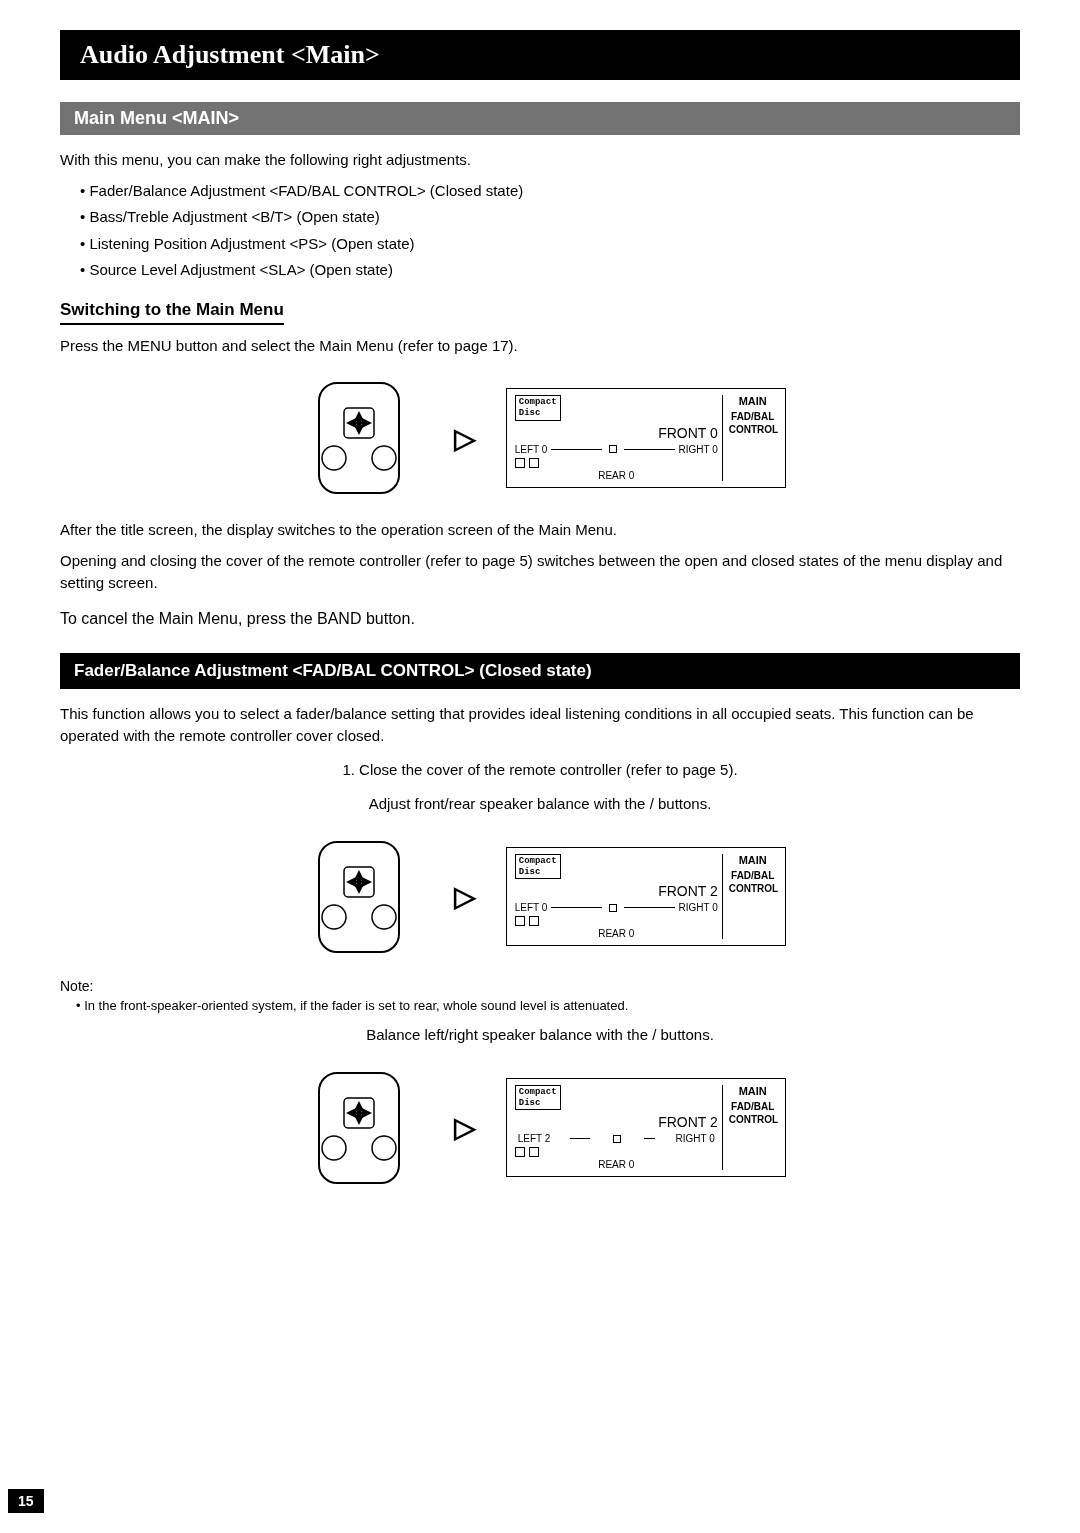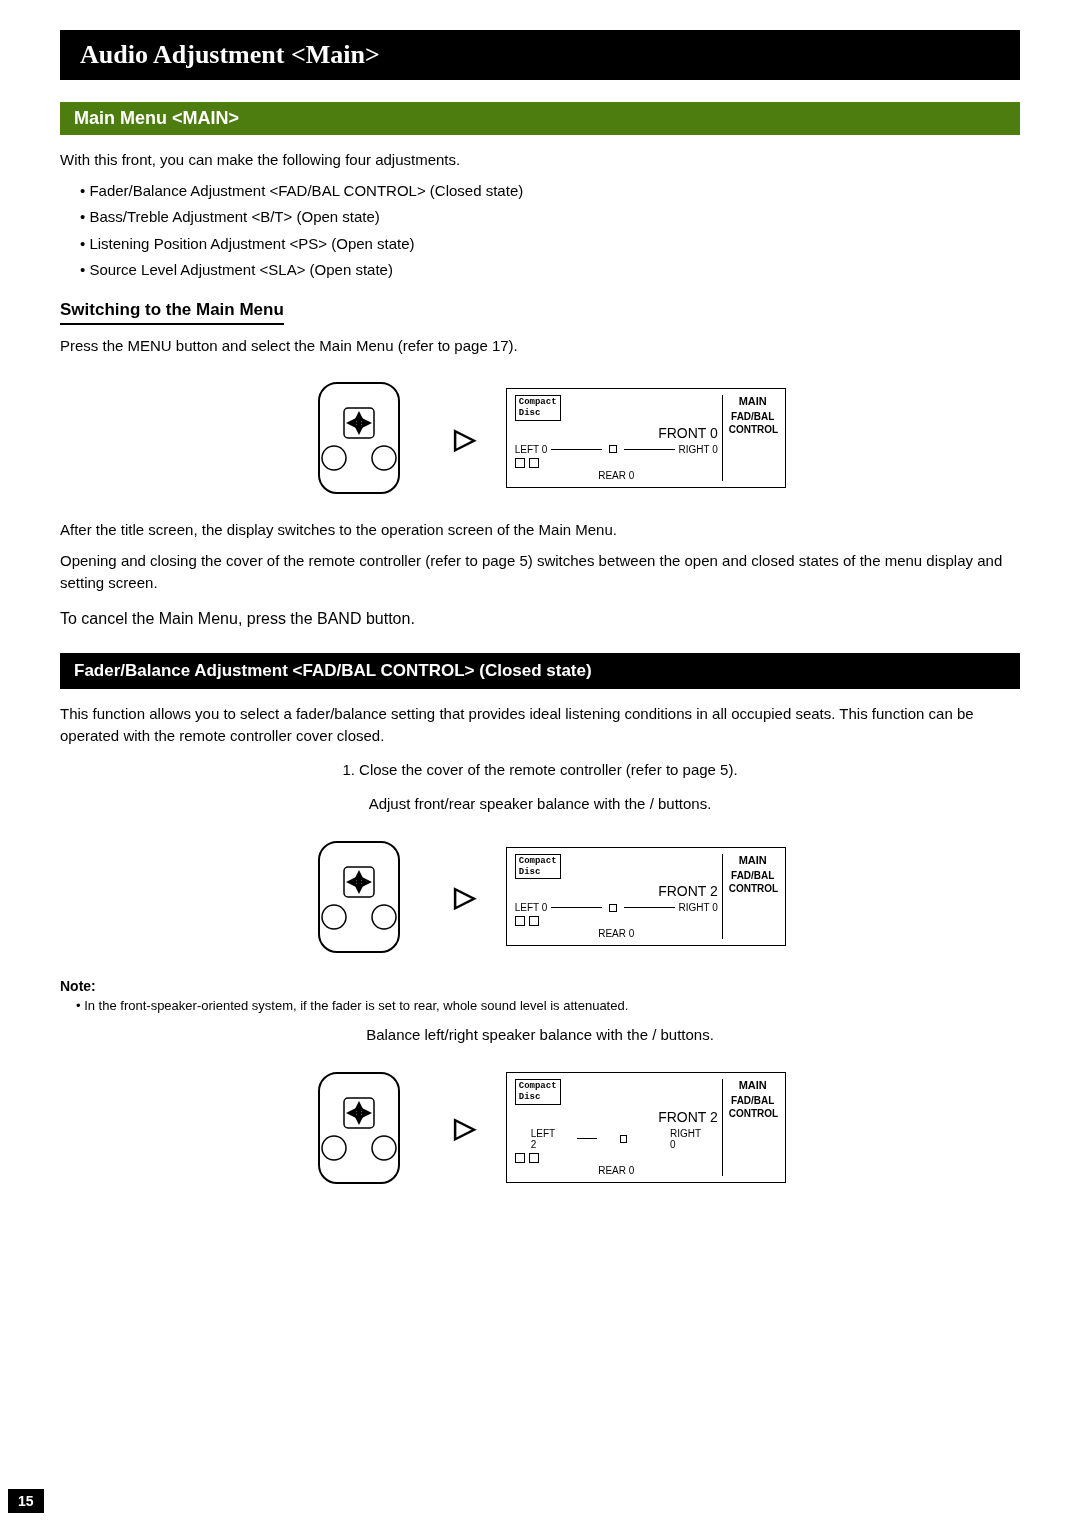--- a/index.html
+++ b/index.html
@@ -27,21 +27,21 @@
     }
     .title-bar h1 {
       color: #fff;
       font-size: 26px;
       font-weight: bold;
       font-family: 'Times New Roman', Times, serif;
     }
 
     
     .section-header {
-      background: #4d7c0f;
+      background: #737373;
       padding: 6px 14px;
       margin-bottom: 14px;
     }
     .section-header h2 {
       color: #fff;
       font-size: 18px;
       font-weight: bold;
     }
 
     
@@ -166,21 +166,21 @@
     .step-text {
       font-size: 15px;
       line-height: 1.6;
     }
 
     .note-section {
       margin: 10px 0;
     }
     .note-label {
       font-size: 14px;
-      font-weight: bold;
+      font-weight: normal;
       margin-bottom: 4px;
     }
     .note-text {
       font-size: 13px;
       margin-left: 16px;
     }
 
     
     .page-number {
       position: absolute;
@@ -218,21 +218,21 @@
 <div class="page-container">
 
   <div class="title-bar">
     <h1>Audio Adjustment &lt;Main&gt;</h1>
   </div>
 
   <div class="section-header">
     <h2>Main Menu &lt;MAIN&gt;</h2>
   </div>
 
-  <p>With this front, you can make the following four adjustments.</p>
+  <p>With this menu, you can make the following right adjustments.</p>
   <ul>
     <li>Fader/Balance Adjustment &lt;FAD/BAL CONTROL&gt; (Closed state)</li>
     <li>Bass/Treble Adjustment &lt;B/T&gt; (Open state)</li>
     <li>Listening Position Adjustment &lt;PS&gt; (Open state)</li>
     <li>Source Level Adjustment &lt;SLA&gt; (Open state)</li>
   </ul>
 
   <div class="subsection-header">
     <h3>Switching to the Main Menu</h3>
   </div>
@@ -369,21 +369,21 @@
       <circle cx="90" cy="85" r="12" fill="white" stroke="#000" stroke-width="1.5"></circle>
       <circle cx="65" cy="50" r="3" fill="#000"></circle>
     </svg>
 
     <div class="arrow-right">▷</div>
 
     <div class="display-screen">
       <div class="display-main">
         <div class="compact-disc-label">Compact<br>Disc</div>
         <div class="top-label">FRONT 2</div>
-        <div style="display:flex; align-items:center; gap:20px; margin: 3px 16px;">
+        <div style="display:flex; align-items:center; gap:20px; margin: 3px 3px;">
           <span style="font-size:10px;">LEFT 2</span>
           <div class="display-line" style="width:20px; flex:none;"></div>
           <div class="display-dot"></div>
           <div class="display-line"></div>
           <span style="font-size:10px;">RIGHT 0</span>
         </div>
         <div style="display:flex; gap:4px; margin: 2px 0;">
           <div style="border:1px solid #000; width:10px; height:10px;"></div>
           <div style="border:1px solid #000; width:10px; height:10px;"></div>
         </div>

